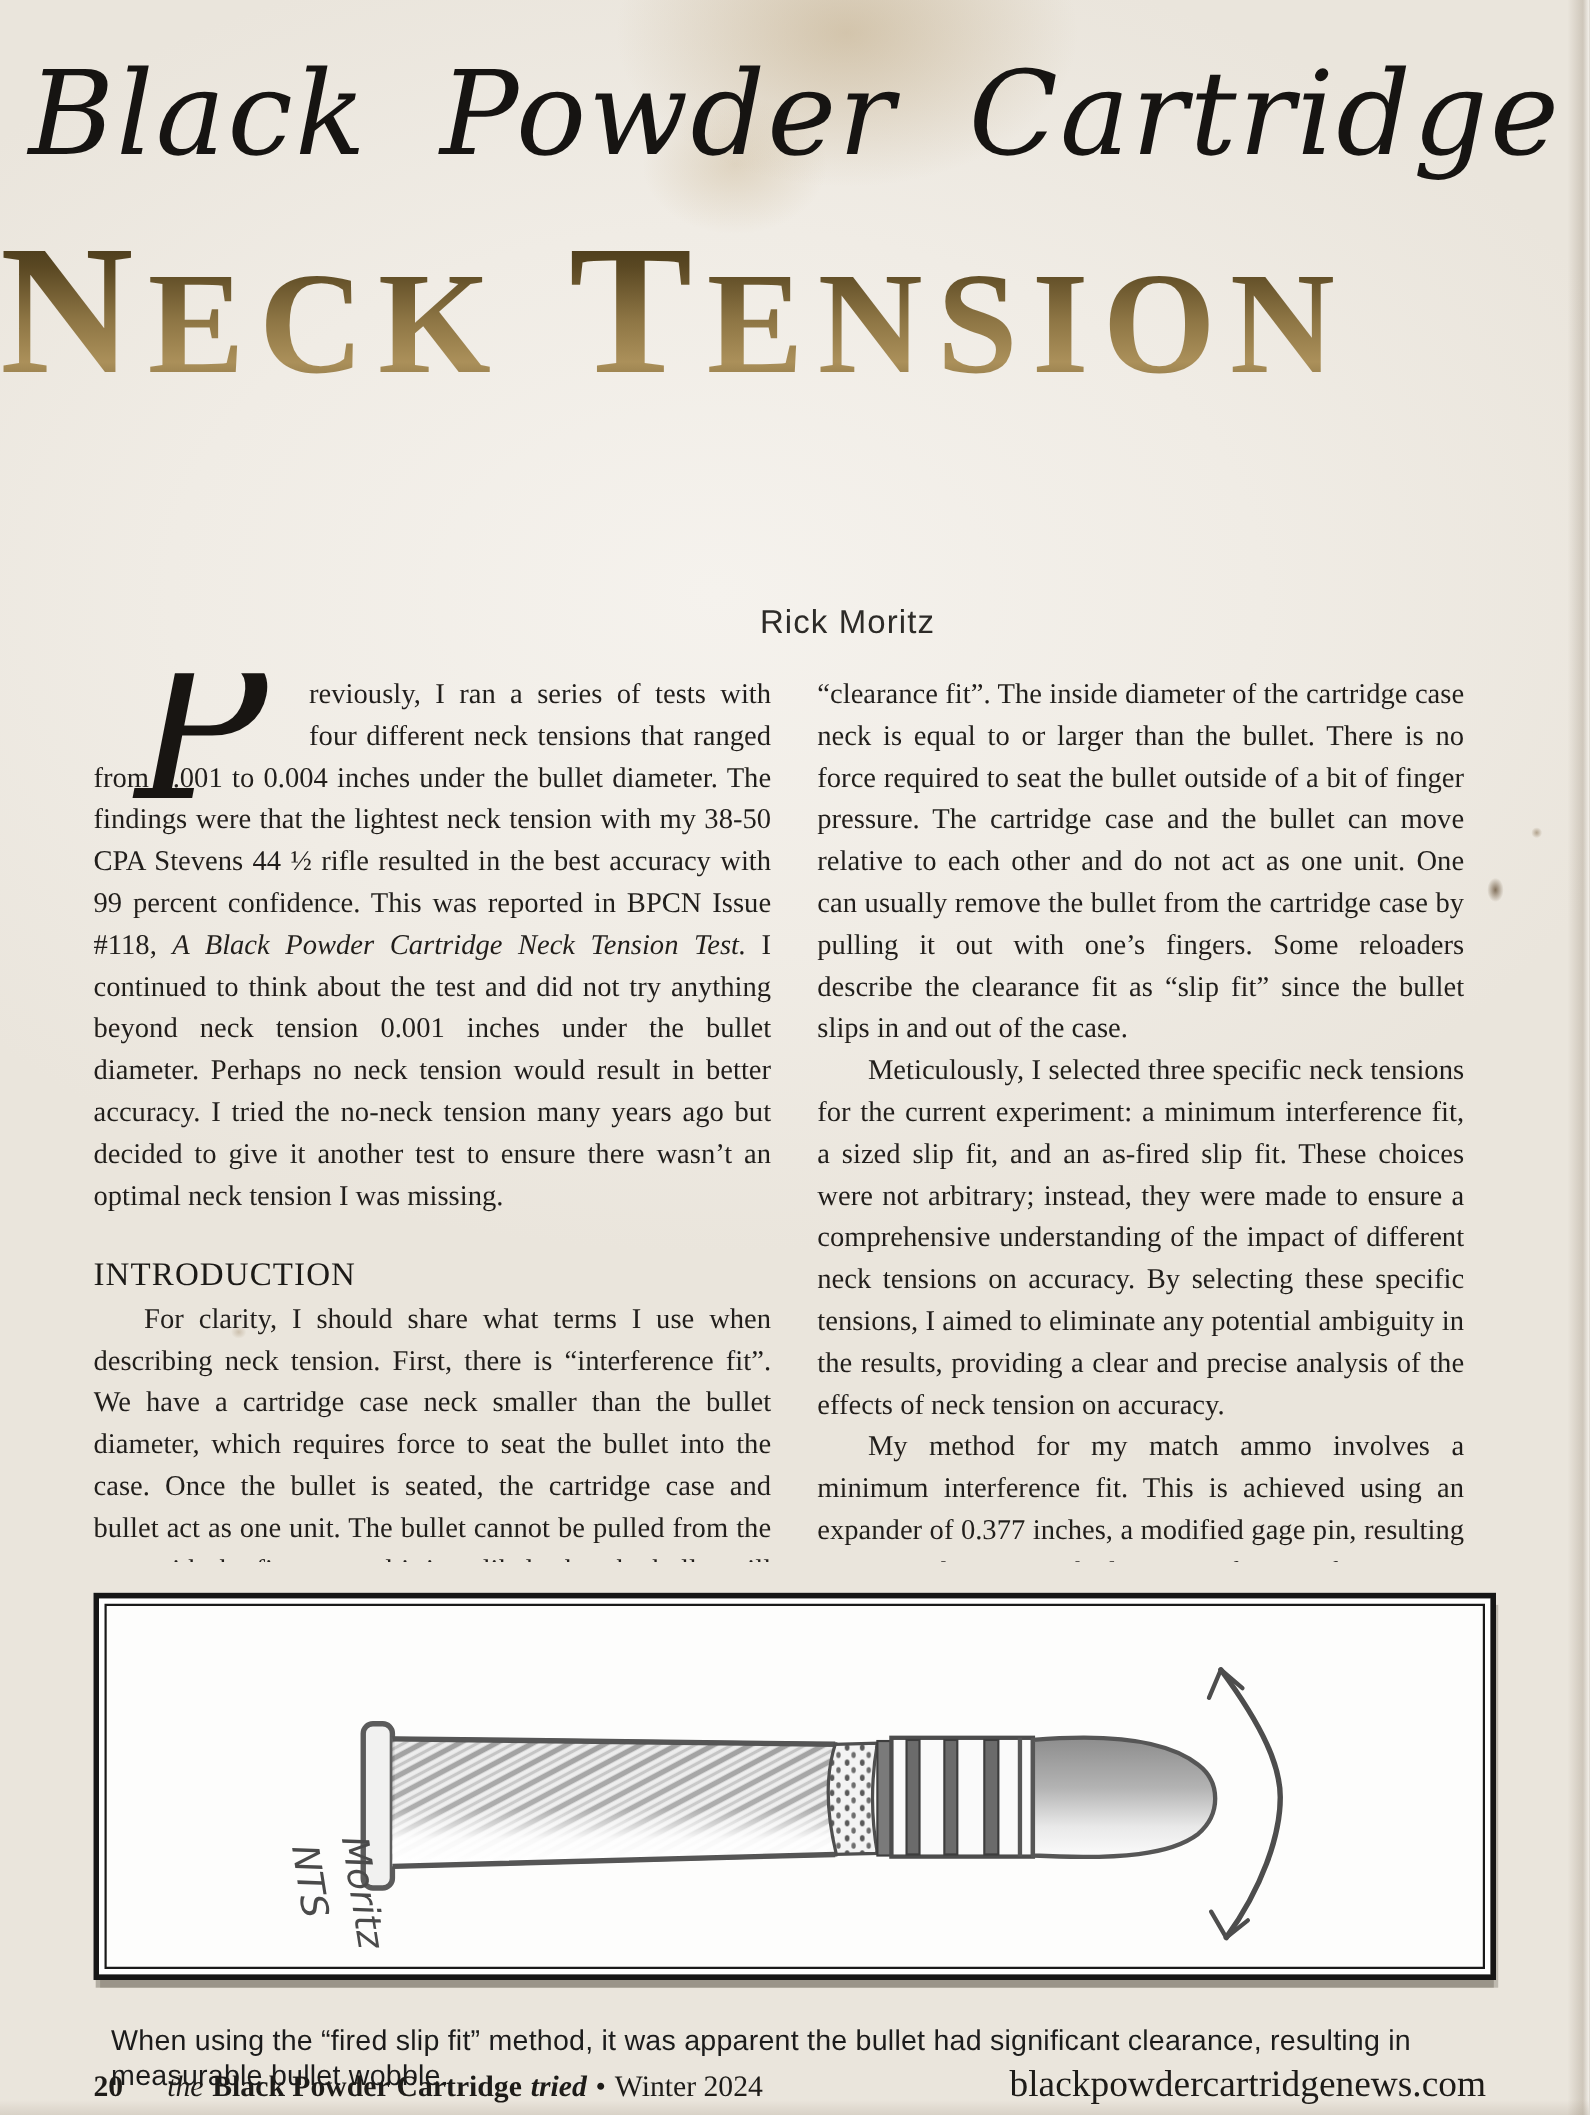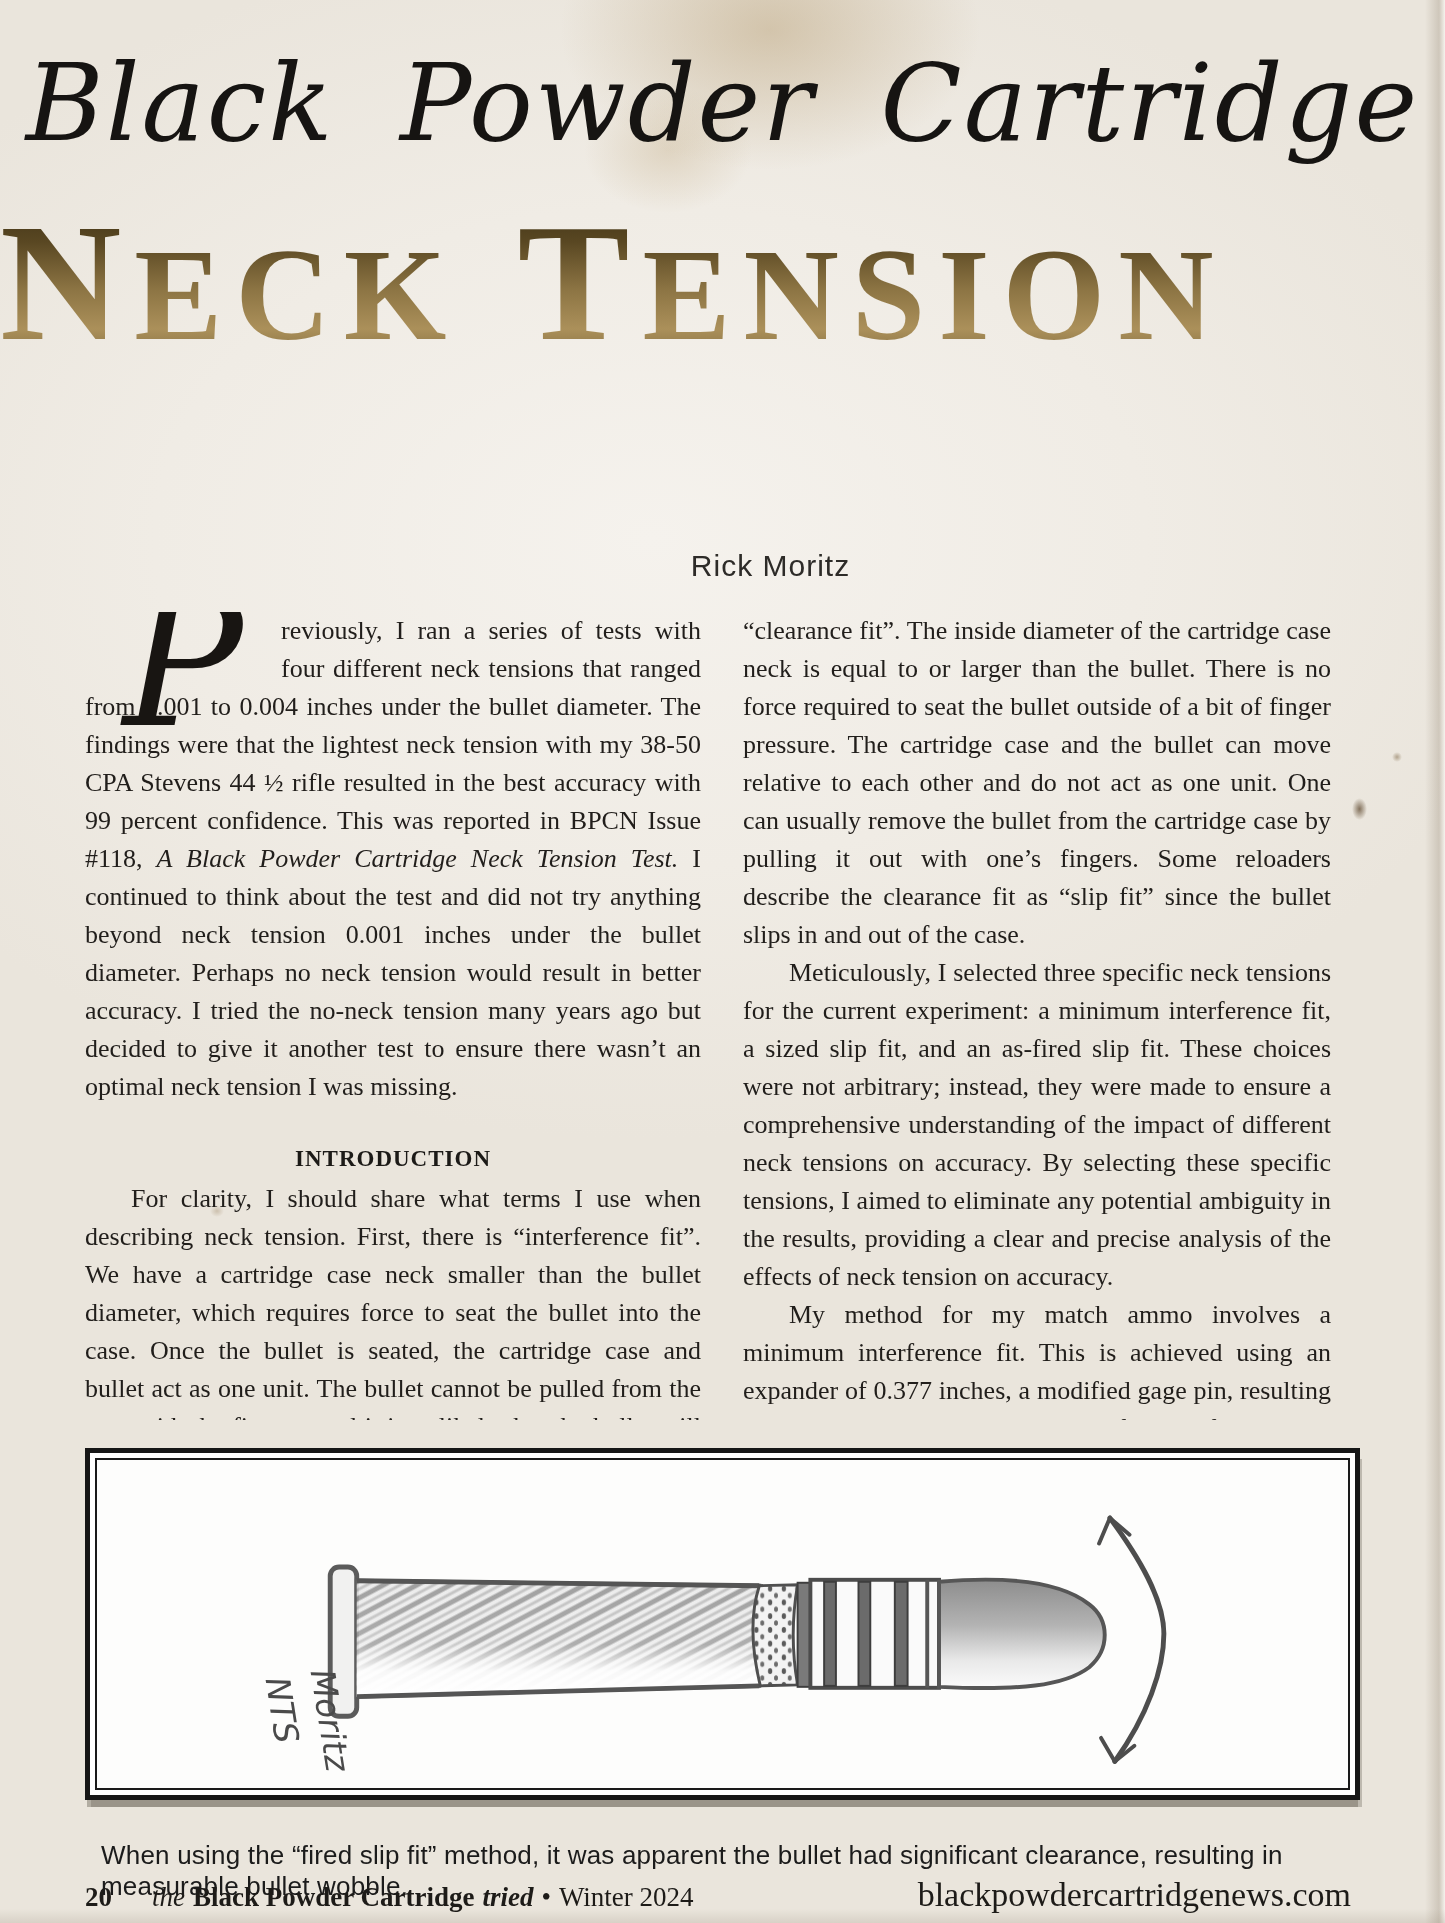--- a/index.html
+++ b/index.html
@@ -86,23 +86,23 @@
     width:196px;height:72px;
     font-family:"DejaVu Serif", serif;
     font-style:italic;
     font-size:178px;line-height:0.88;
     position:relative;top:-26px;
     color:#181512;
     text-align:center;
   }
   .col em{font-style:italic;}
   .section-heading{
-    font-size:23px;font-weight:bold;letter-spacing:1px;
+    font-size:30px;font-weight:normal;letter-spacing:1px;
     margin:34px 0 2px 0;line-height:38px;color:#1c1a17;
-    text-align:center;
+    text-align:left;
   }
 
   
   .figure{
     position:absolute;left:85px;top:1448px;width:1275px;height:352px;
     margin:0;box-sizing:border-box;
     background:#fdfdfc;
     border:5px solid #161616;
     box-shadow:
       inset 0 0 0 5px #ffffff,

